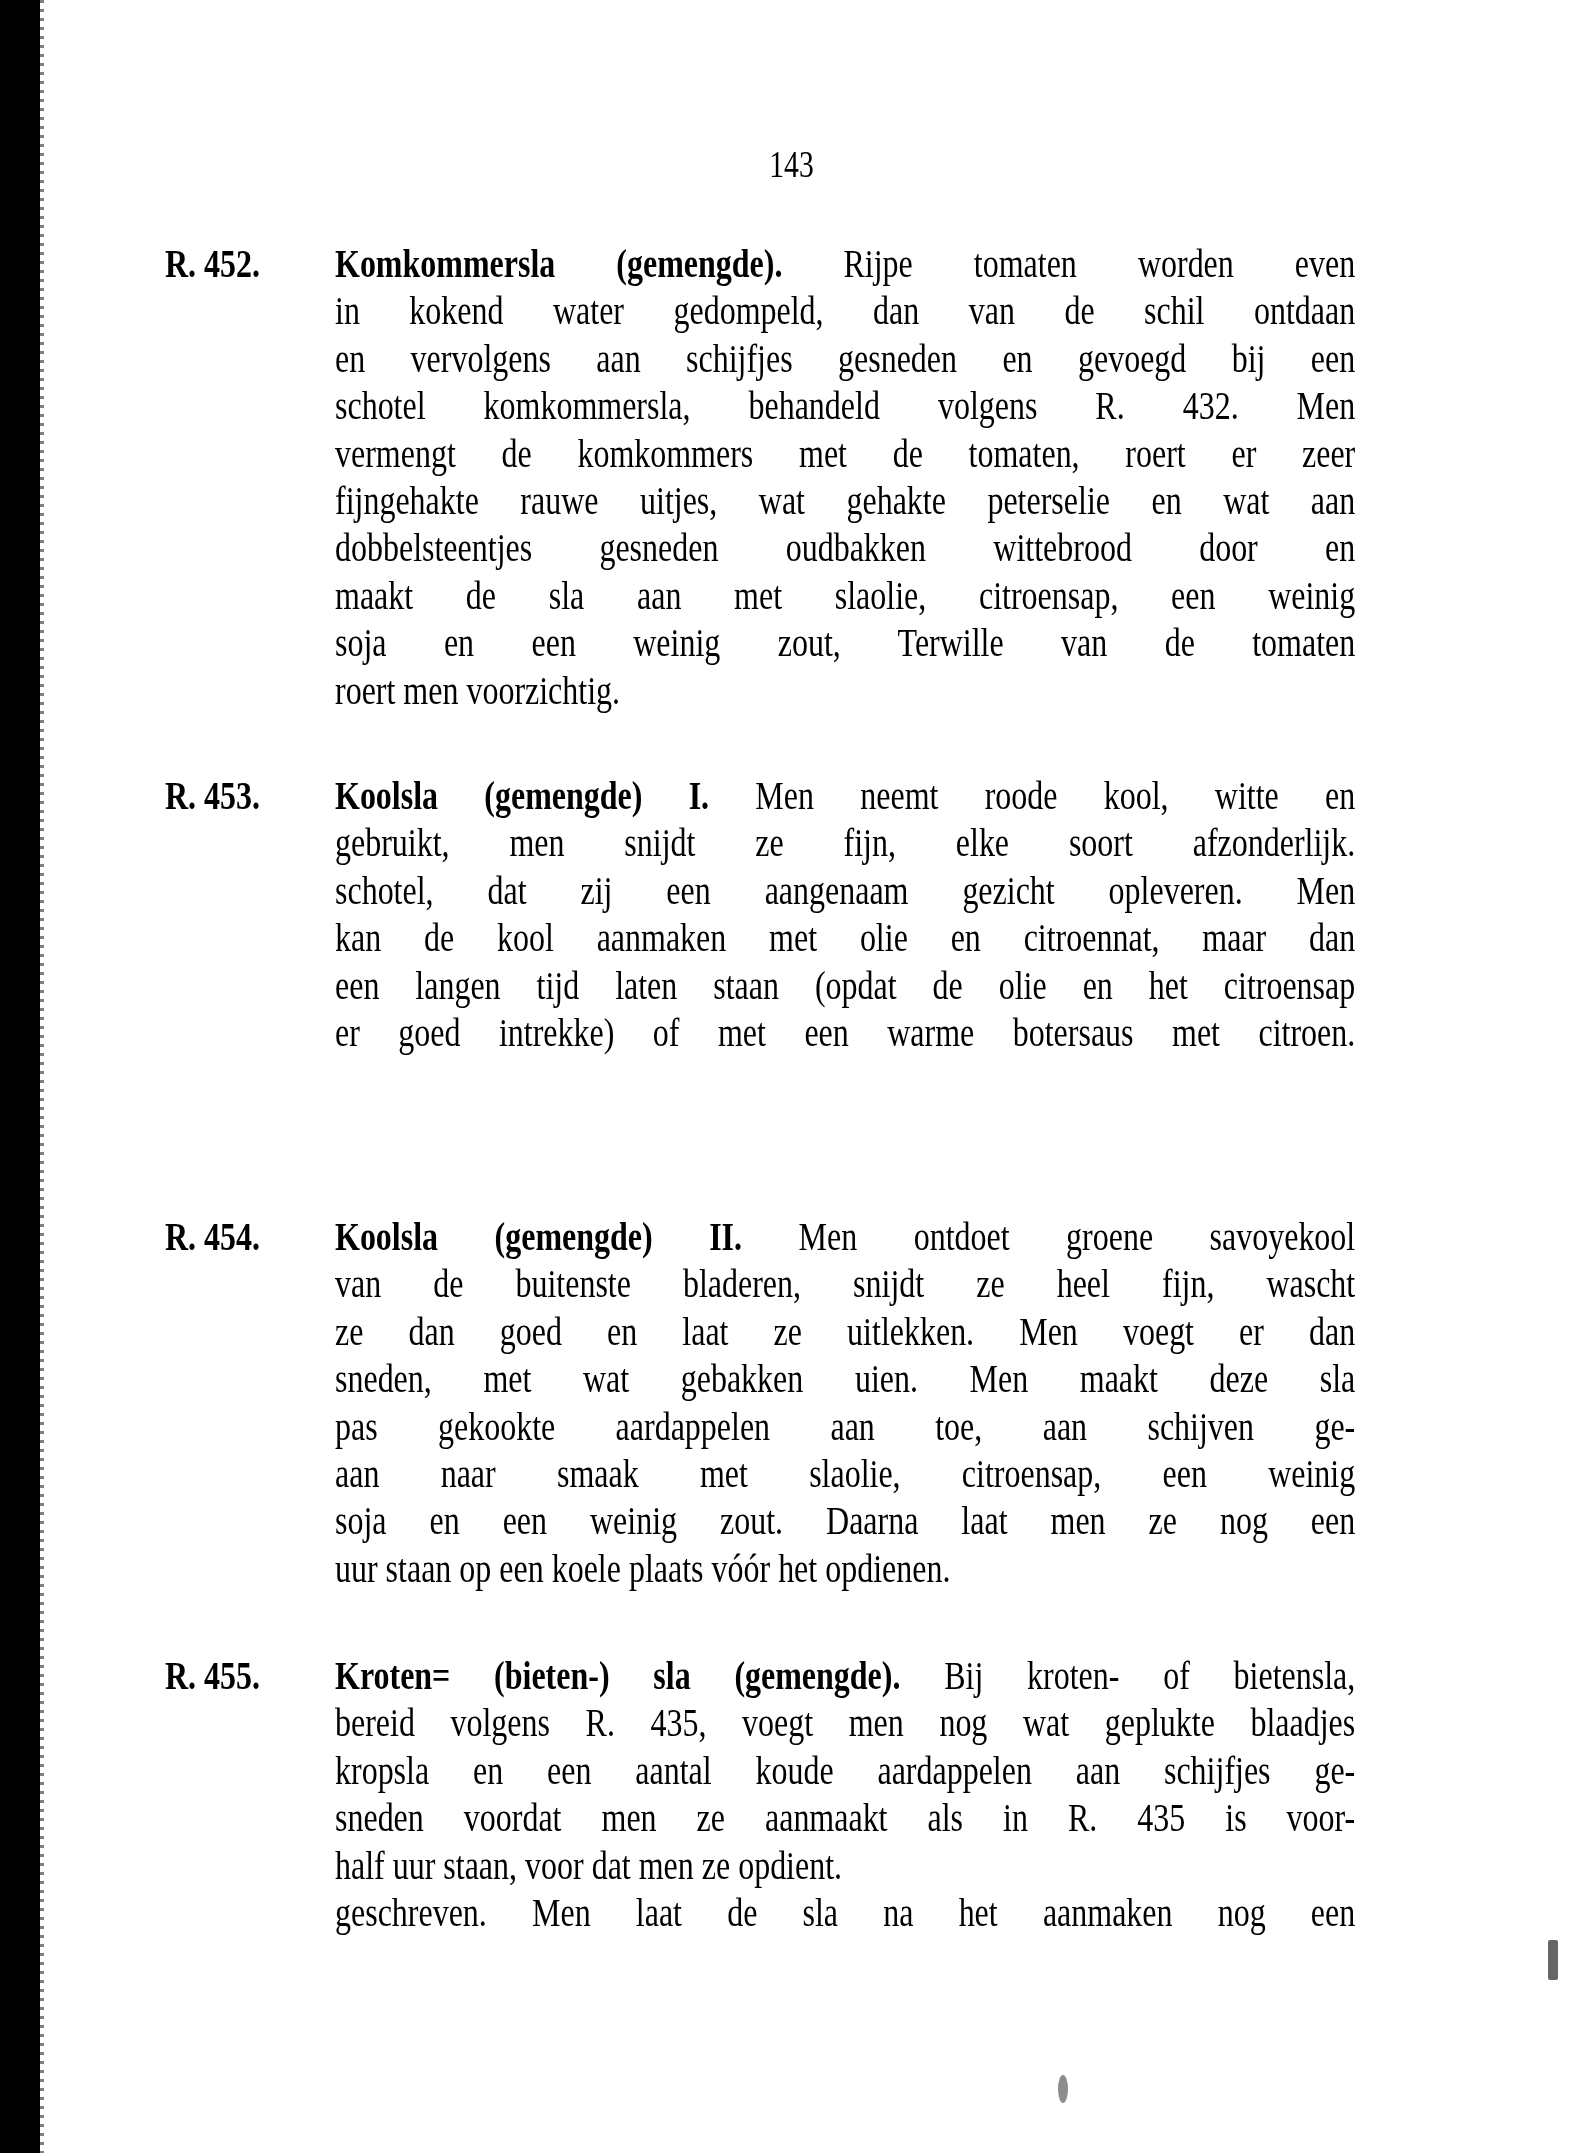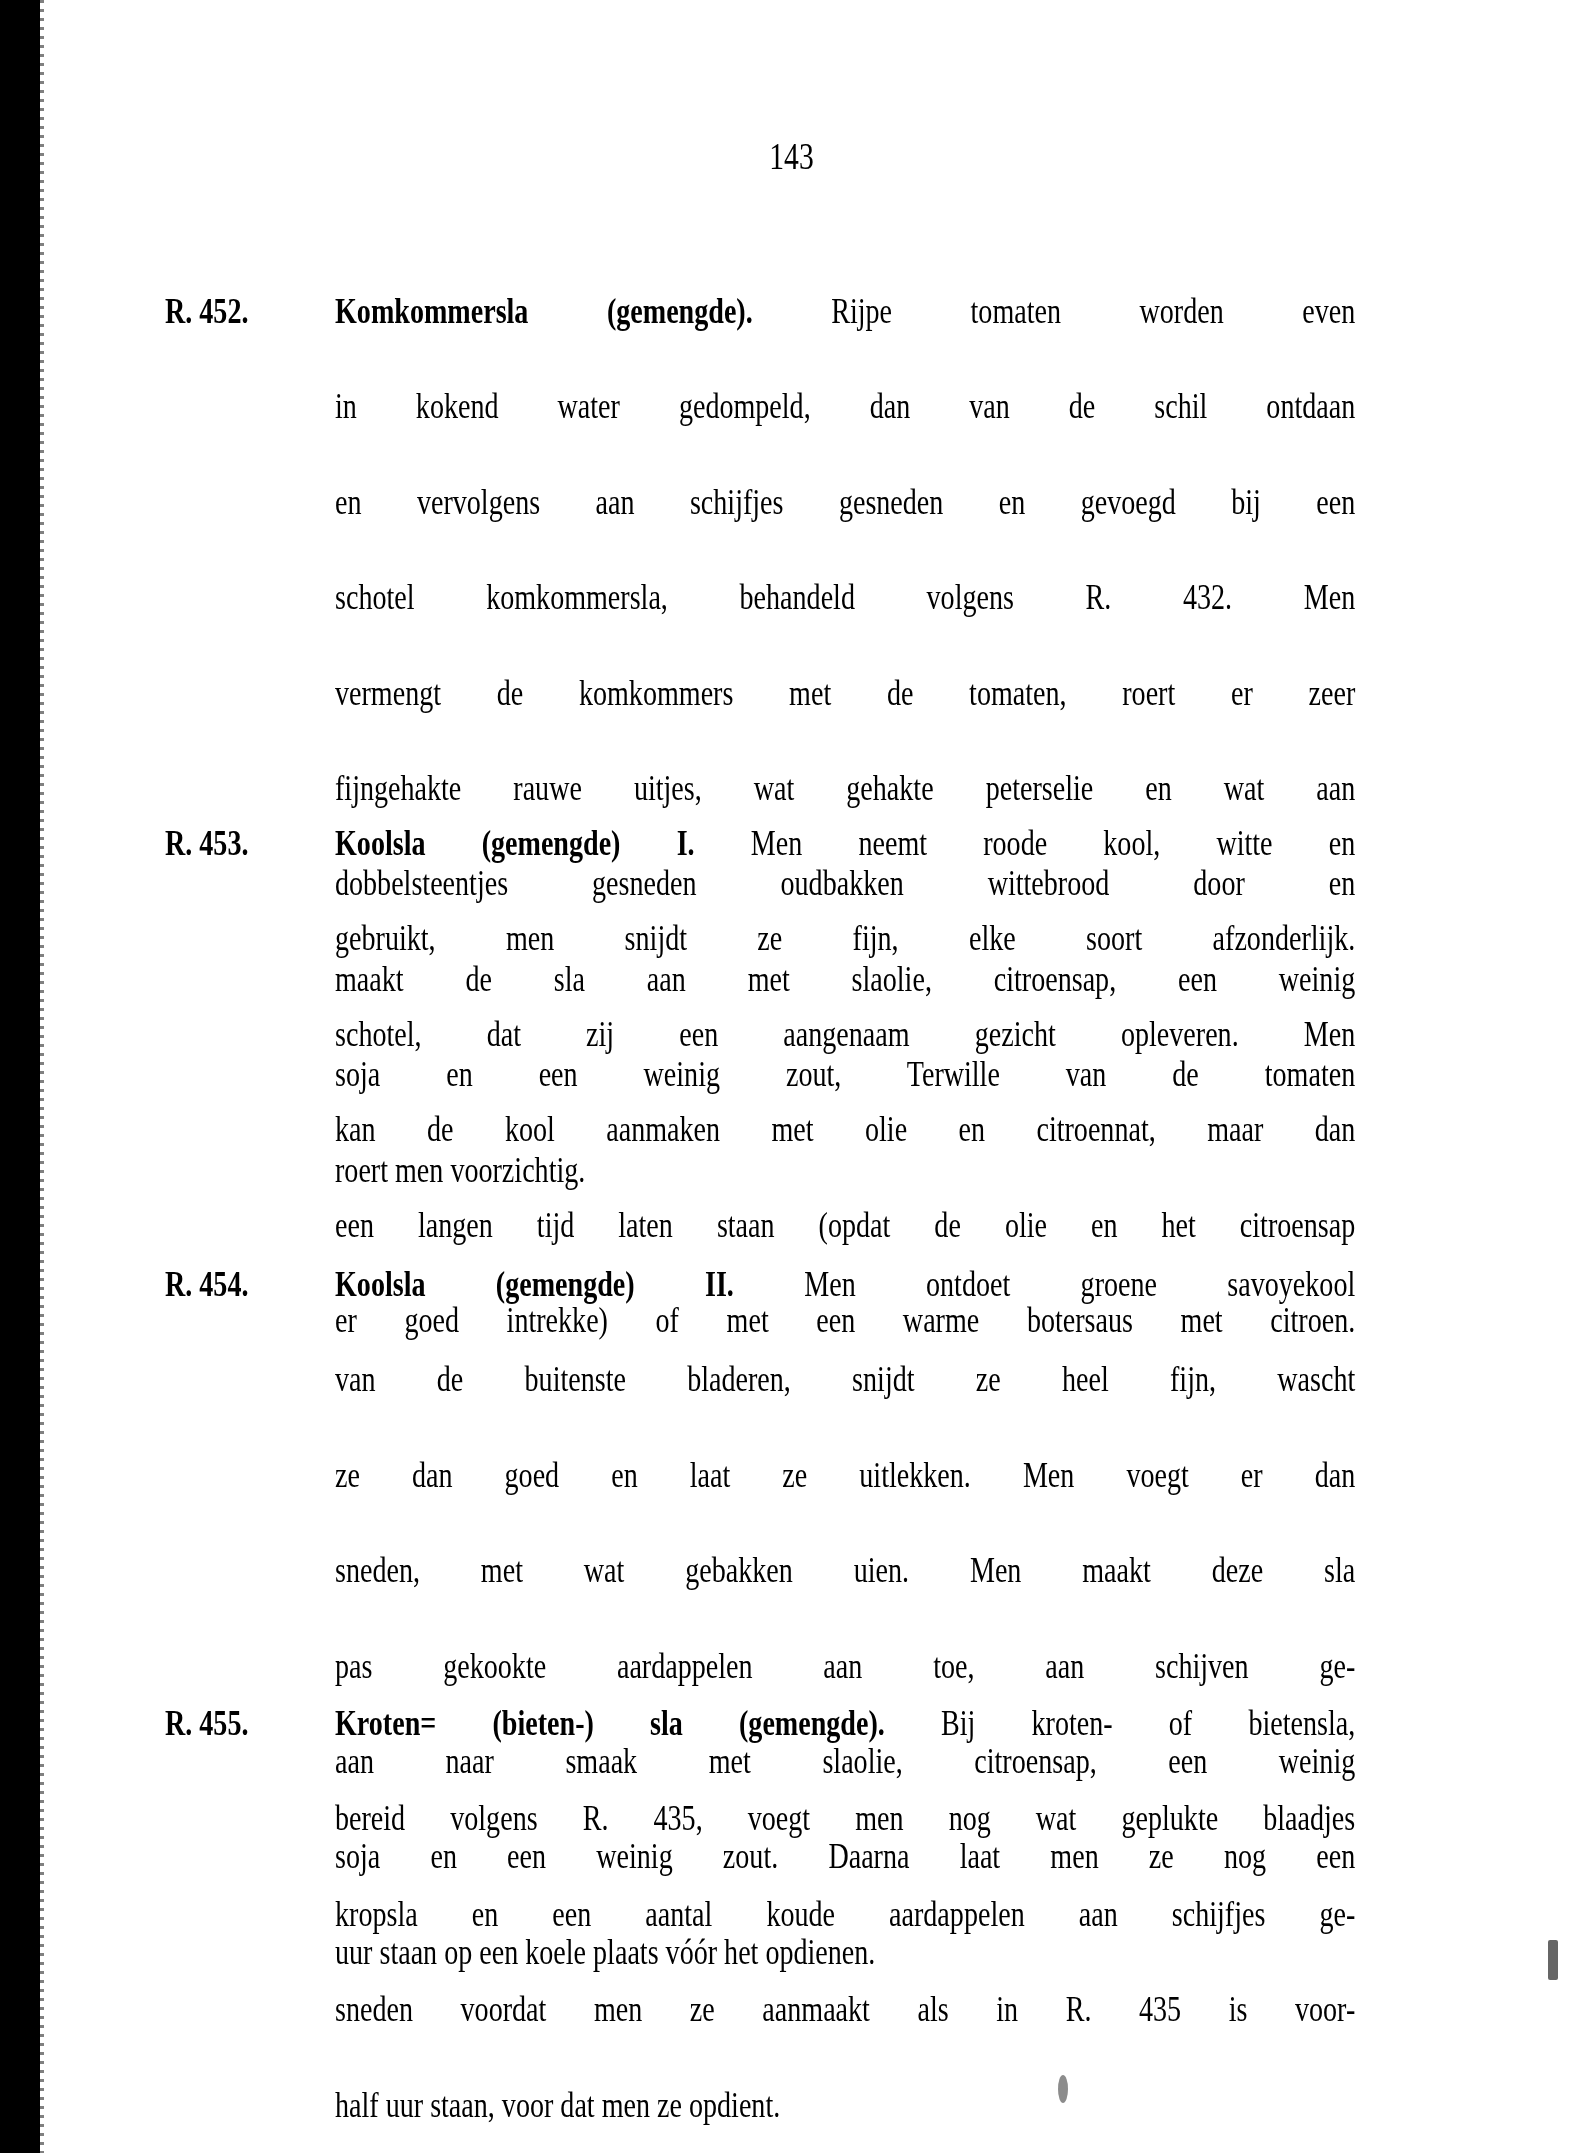--- a/index.html
+++ b/index.html
@@ -11,30 +11,29 @@
   .binding {
     position: absolute; left: 0; top: 0; width: 40px; height: 2153px;
     background: #000;
   }
   .binding-edge {
     position: absolute; left: 40px; top: 0; width: 4px; height: 2153px;
     background: repeating-linear-gradient(180deg, #000 0 3px, #fff 3px 9px);
     opacity: 0.5;
   }
   .page-number {
-    position: absolute; left: 0; width: 1583px; top: 132px;
+    position: absolute; left: 0; width: 1583px; top: 140px;
     text-align: center; font-size: 38px; line-height: 48px;
     transform-origin: center; 
   }
   .page-number span { display: inline-block; transform: scaleX(0.78); }
   .recipe { position: absolute; left: 165px; width: 1190px; }
   .line {
-    position: relative; height: 47.4px; line-height: 47.4px; font-size: 36px;
+    position: relative; height: 47.4px; line-height: 47.4px; font-size: 41px;
     white-space: nowrap;
-    margin-top: 48px;
   }
   .rno {
     position: absolute; left: 0; top: 0; font-weight: bold;
     display: inline-block; transform: scaleX(0.78); transform-origin: left center;
   }
   .squash {
     position: absolute; left: 170px; top: 0;
     width: 1308px; 
     transform: scaleX(0.78); transform-origin: left center;
     text-align: justify; text-align-last: justify;

